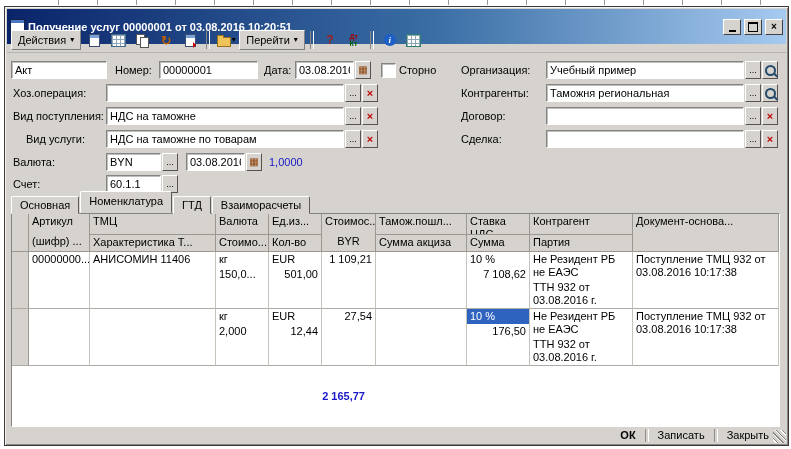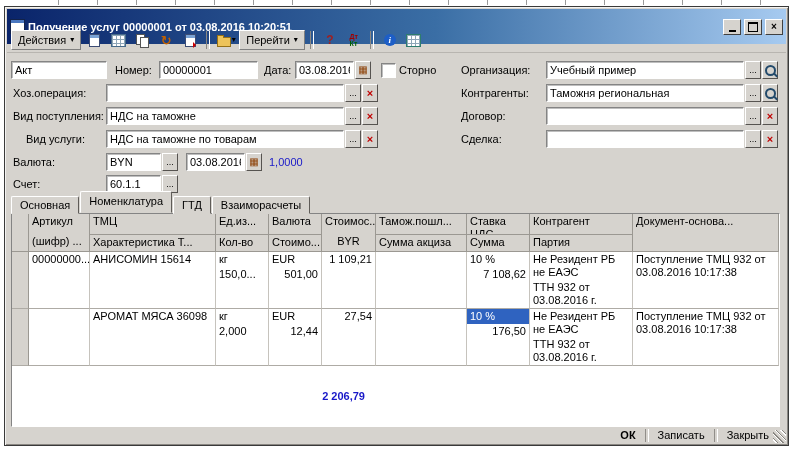--- a/index.html
+++ b/index.html
@@ -291,27 +291,27 @@
       <div class="trow">
         <div class="hcell w-sel"></div>
         <div class="hcell w-art">
           <div class="t line">Артикул</div>
           <div class="line" style="border:none;">(шифр) ...</div>
         </div>
         <div class="hcell w-tmc">
           <div class="t line">ТМЦ</div>
           <div class="b line">Характеристика Т...</div>
         </div>
+        <div class="hcell w-cur">
+          <div class="t line">Валюта</div>
+          <div class="b line">Стоимо...</div>
+        </div>
         <div class="hcell w-unit">
           <div class="t line">Ед.из...</div>
           <div class="b line">Кол-во</div>
-        </div>
-        <div class="hcell w-cur">
-          <div class="t line">Валюта</div>
-          <div class="b line">Стоимо...</div>
         </div>
         <div class="hcell w-byr">
           <div class="t line">Стоимос...</div>
           <div class="line" style="border:none;text-align:center;">BYR</div>
         </div>
         <div class="hcell w-cus">
           <div class="t line">Тамож.пошл...</div>
           <div class="b line">Сумма акциза</div>
         </div>
         <div class="hcell w-vat">
@@ -326,21 +326,21 @@
           <div class="t line">Документ-основа...</div>
         </div>
       </div>
 
       <div class="trow body-row">
         <div class="cell w-sel rowsel"></div>
         <div class="cell w-art">
           <div class="line">00000000...</div>
         </div>
         <div class="cell w-tmc">
-          <div class="line">АНИСОМИН 15614</div>
+          <div class="line">АНИСОМИН 11406</div>
           <div class="line"></div>
         </div>
         <div class="cell w-unit">
           <div class="line">кг</div>
           <div class="line">150,0...</div>
         </div>
         <div class="cell w-cur">
           <div class="line">EUR</div>
           <div class="line num">501,00</div>
         </div>
@@ -363,21 +363,20 @@
           <div class="line">Поступление ТМЦ 932 от 03.08.2016 10:17:38</div>
         </div>
       </div>
 
       <div class="trow body-row">
         <div class="cell w-sel rowsel"></div>
         <div class="cell w-art">
           <div class="line"></div>
         </div>
         <div class="cell w-tmc">
-          <div class="line">АРОМАТ МЯСА 36098</div>
           <div class="line"></div>
         </div>
         <div class="cell w-unit">
           <div class="line">кг</div>
           <div class="line">2,000</div>
         </div>
         <div class="cell w-cur">
           <div class="line">EUR</div>
           <div class="line num">12,44</div>
         </div>
@@ -394,21 +393,21 @@
         </div>
         <div class="cell w-con">
           <div class="line">Не Резидент РБ не ЕАЭС</div>
           <div class="line">ТТН 932 от 03.08.2016 г.</div>
         </div>
         <div class="cell w-doc">
           <div class="line">Поступление ТМЦ 932 от 03.08.2016 10:17:38</div>
         </div>
       </div>
 
-      <div class="total">2 206,79</div>
+      <div class="total">2 165,77</div>
     </div>
 
     <div class="footer">
       <button class="flatbtn primary">ОК</button>
       <span class="fsep"></span>
       <button class="flatbtn">Записать</button>
       <span class="fsep"></span>
       <button class="flatbtn">Закрыть</button>
     </div>
 

